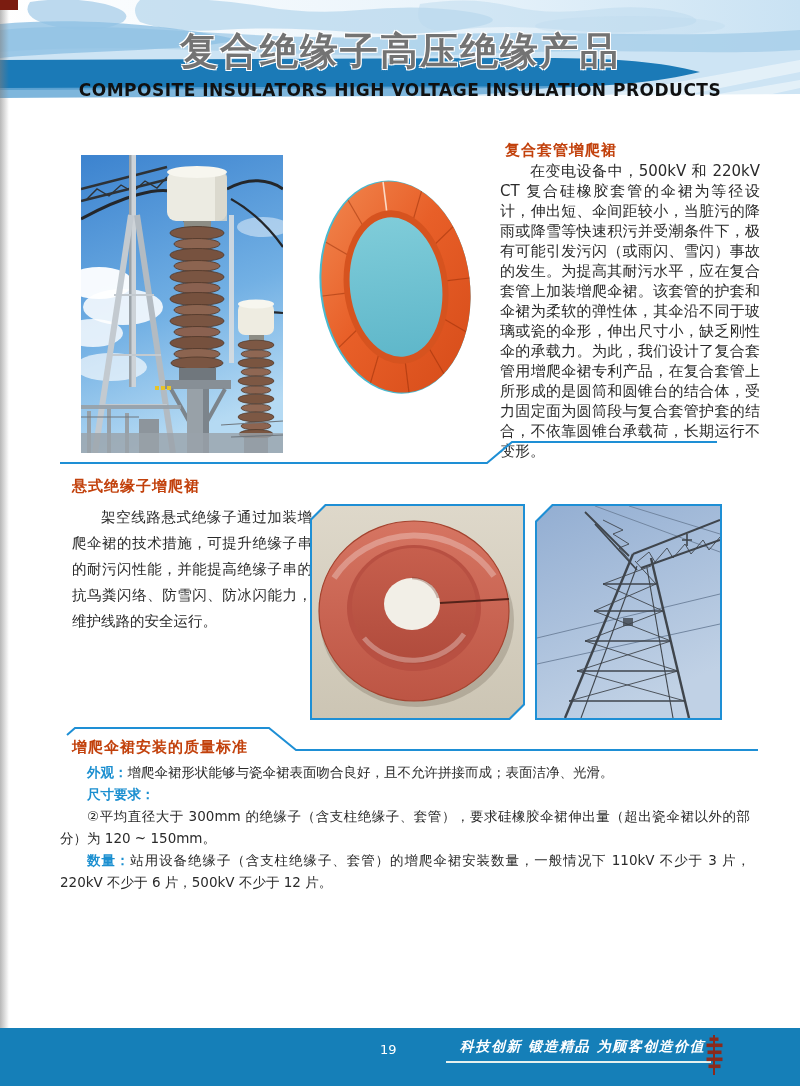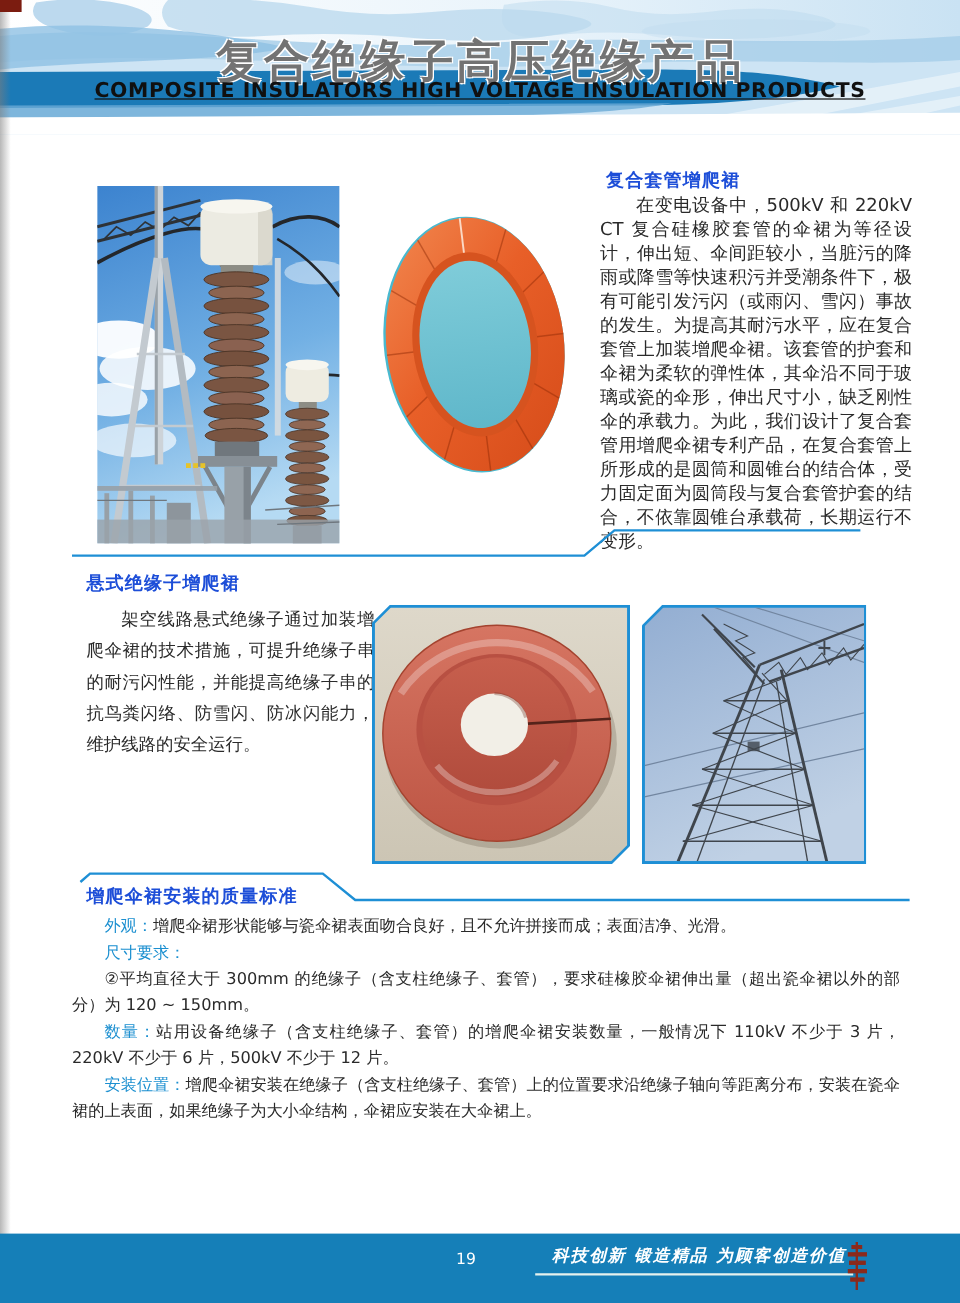--- a/index.html
+++ b/index.html
@@ -10,24 +10,24 @@
   .abs{position:absolute;}
   
   #edge-shadow{left:0;top:0;width:9px;height:1086px;
     background:linear-gradient(to right,rgba(125,125,125,.55),rgba(125,125,125,0));}
   #corner-mark{left:0;top:0;width:18px;height:10px;background:#7b1c10;}
   
   #header{left:0;top:0;width:800px;height:112px;}
   #page-title{left:0;top:26px;width:800px;text-align:center;
     font-size:38px;font-weight:bold;color:#737373;letter-spacing:2px;
     text-shadow:-1px -1px 0 #fff,1px -1px 0 #fff,-1px 1px 0 #fff,1px 1px 0 #fff;}
-  #page-subtitle{left:0;top:66px;width:800px;text-align:center;
-    font-size:17px;font-weight:bold;color:#101010;letter-spacing:.5px;text-decoration:underline;}
-  
-  .sec-heading{font-size:15px;font-weight:bold;color:#1d4ed8;letter-spacing:1px;}
+  #page-subtitle{left:0;top:80px;width:800px;text-align:center;
+    font-size:17px;font-weight:bold;color:#101010;letter-spacing:.5px;}
+  
+  .sec-heading{font-size:15px;font-weight:bold;color:#c2410c;letter-spacing:1px;}
   
   #photo-substation{left:81px;top:155px;width:202px;height:298px;}
   #photo-ring{left:316px;top:172px;width:160px;height:230px;}
   #heading-bushing{left:505px;top:141px;}
   #para-bushing{left:500px;top:161px;width:260px;font-size:15px;line-height:20px;
     text-align:justify;text-indent:2em;color:#2a2a2a;}
   
   .divider{stroke:#1e8fd5;stroke-width:2;fill:none;}
   
   #heading-susp{left:72px;top:477px;}
@@ -39,21 +39,21 @@
     clip-path:polygon(15px 0,100% 0,100% calc(100% - 15px),calc(100% - 15px) 100%,0 100%,0 15px);}
   #box-disc .inner{clip-path:polygon(14px 0,100% 0,100% calc(100% - 14px),calc(100% - 14px) 100%,0 100%,0 14px);}
   #box-tower{left:535px;top:504px;width:187px;height:216px;
     clip-path:polygon(17px 0,100% 0,100% 100%,0 100%,0 17px);}
   #box-tower .inner{clip-path:polygon(16px 0,100% 0,100% 100%,0 100%,0 16px);}
   
   #heading-quality{left:72px;top:738px;}
   #quality-text{left:60px;top:761px;width:690px;font-size:13.5px;line-height:22px;
     text-align:justify;color:#2a2a2a;}
   #quality-text p{margin:0;text-indent:2em;}
-  .blue-label{color:#1b8fd0;font-weight:normal;}
+  .blue-label{color:#1b8fd0;font-weight:bold;}
   
   #footer{left:0;top:1028px;width:800px;height:58px;background:#157fb8;}
   #page-number{left:380px;top:1042px;color:#ffffff;font-size:13px;}
   #footer-slogan{left:446px;top:1038px;padding:0 6px 5px 14px;
     color:#ffffff;font-size:14px;font-weight:bold;font-style:italic;letter-spacing:1.5px;
     border-bottom:2px solid rgba(240,248,240,.95);}
   #footer-icon{left:704px;top:1034px;}
 </style>
 </head>
 <body>
@@ -335,21 +335,20 @@
     <polyline class="divider" points="1,9 9,2 203,2 230,24 692,24"></polyline>
   </svg>
 
   <div class="abs sec-heading" id="heading-quality">增爬伞裙安装的质量标准</div>
 
   <div class="abs" id="quality-text">
     <p><span class="blue-label">外观：</span><span>增爬伞裙形状能够与瓷伞裙表面吻合良好，且不允许拼接而成；表面洁净、光滑。</span></p>
     <p><span class="blue-label">尺寸要求：</span><span></span></p>
     <p><span class="blue-label"></span><span>②平均直径大于 300mm 的绝缘子（含支柱绝缘子、套管），要求硅橡胶伞裙伸出量（超出瓷伞裙以外的部分）为 120 ~ 150mm。</span></p>
     <p><span class="blue-label">数量：</span><span>站用设备绝缘子（含支柱绝缘子、套管）的增爬伞裙安装数量，一般情况下 110kV 不少于 3 片，220kV 不少于 6 片，500kV 不少于 12 片。</span></p>
-    <p><span class="blue-label">安装位置：</span><span>增爬伞裙安装在绝缘子（含支柱绝缘子、套管）上的位置要求沿绝缘子轴向等距离分布，安装在瓷伞裙的上表面，如果绝缘子为大小伞结构，伞裙应安装在大伞裙上。</span></p>
   </div>
 
   <div class="abs" id="footer"></div>
   <div class="abs" id="page-number">19</div>
   <div class="abs" id="footer-slogan">科技创新 锻造精品 为顾客创造价值</div>
   <svg class="abs" id="footer-icon" width="22" height="42" viewBox="0 0 22 42">
     <g stroke="#8b2a1c" fill="#8b2a1c">
       <line x1="10" y1="1" x2="10" y2="41" stroke-width="2"></line>
       <rect x="6" y="4" width="8" height="2.4"></rect>
       <rect x="3" y="10" width="15" height="2.6"></rect>

